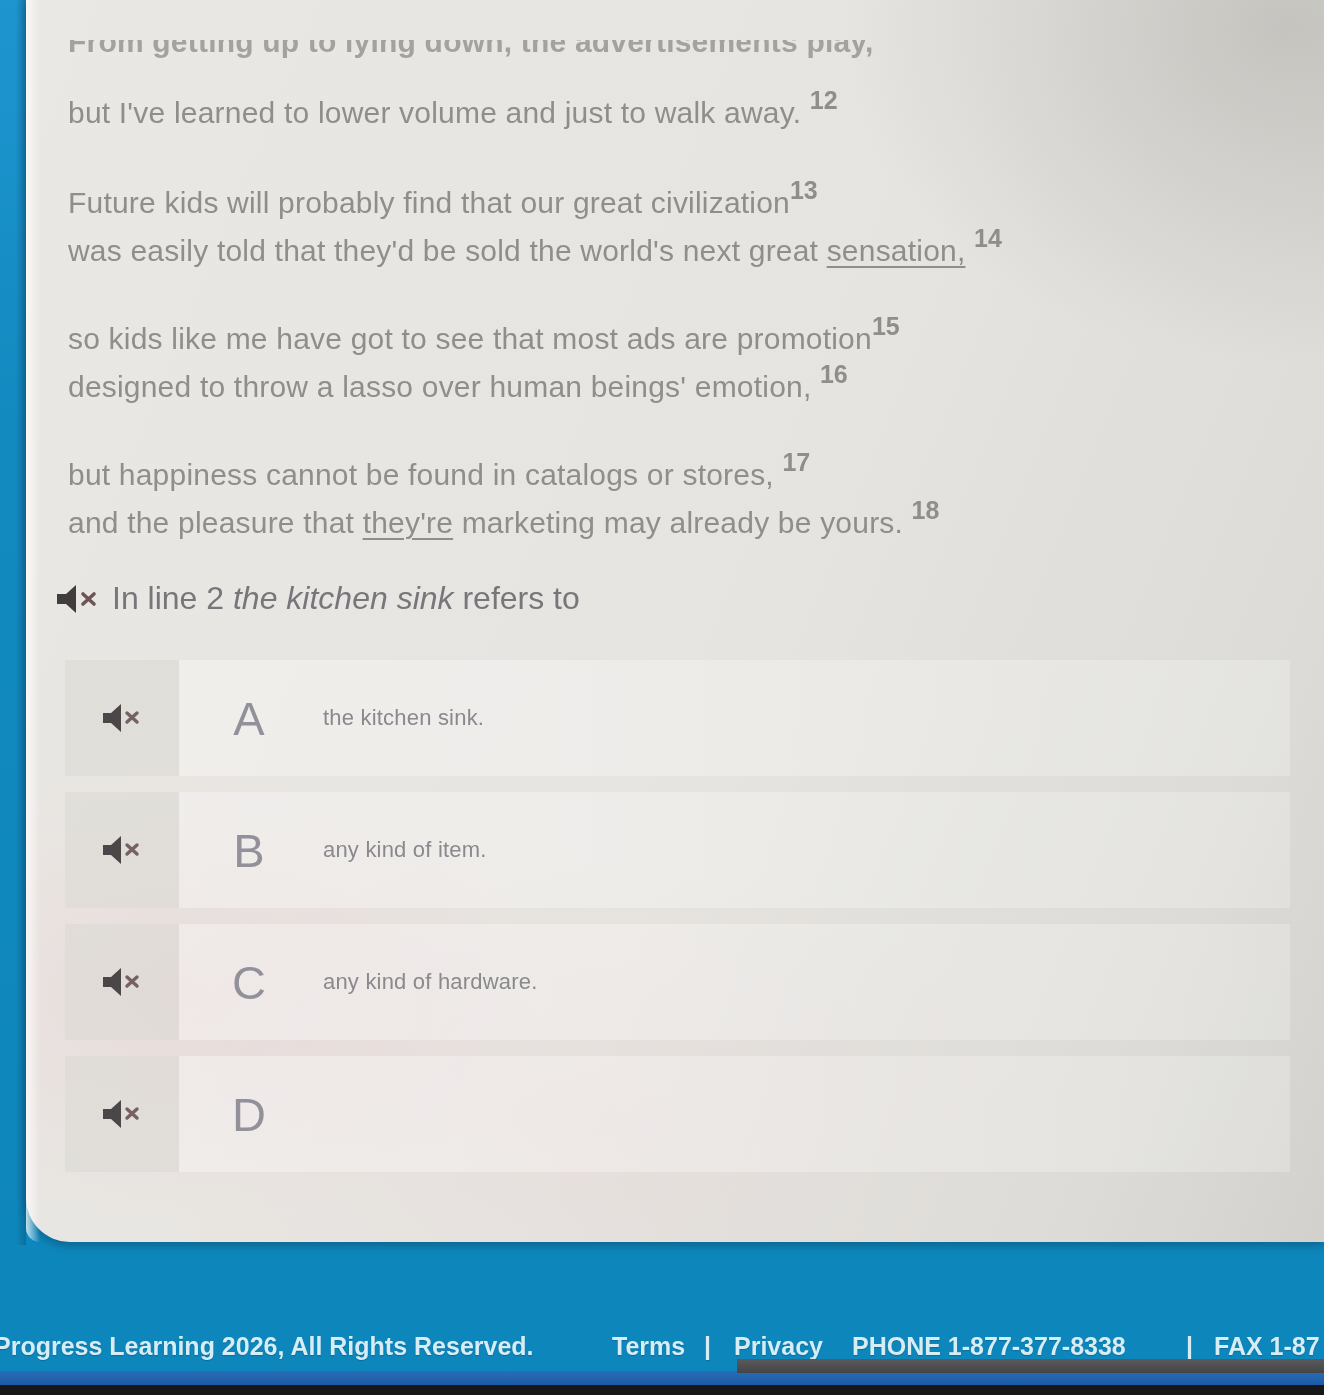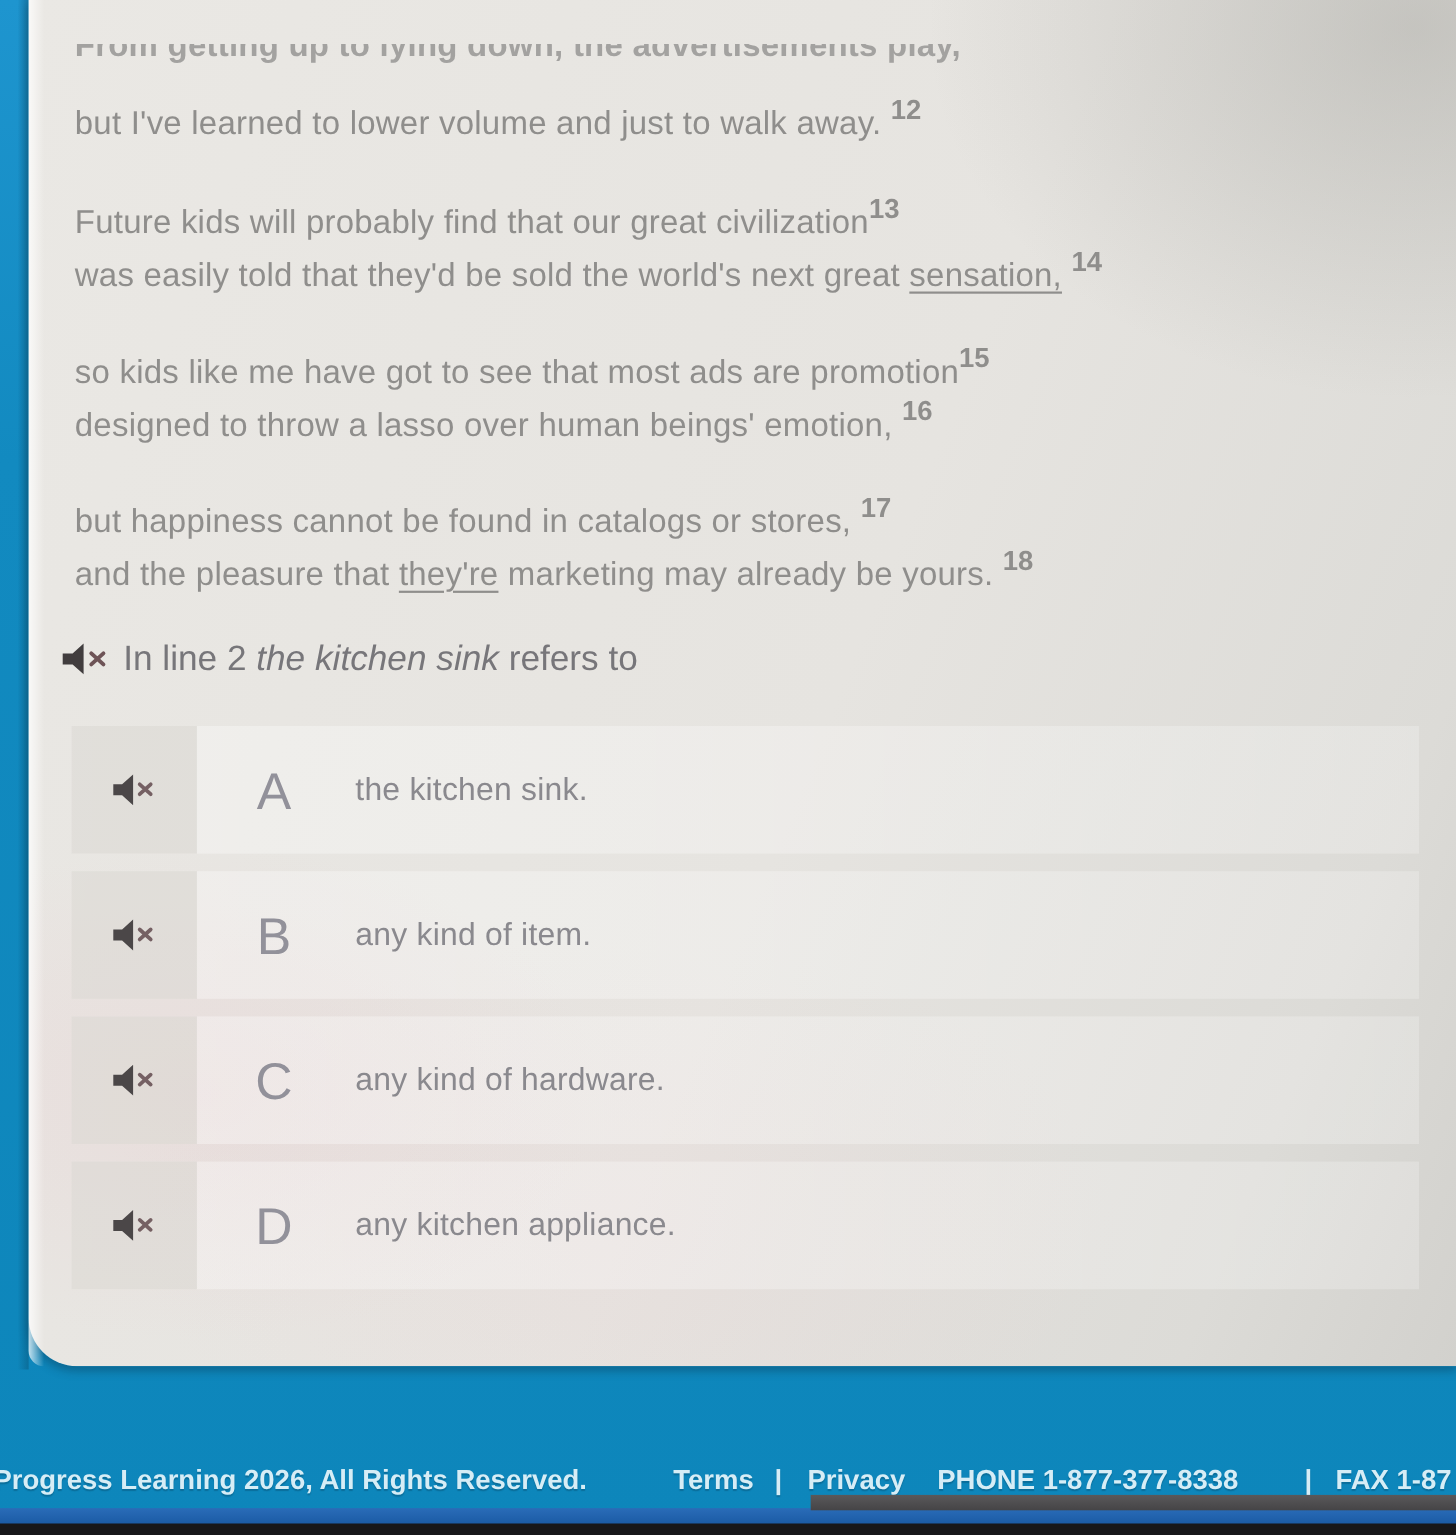--- a/index.html
+++ b/index.html
@@ -44,21 +44,21 @@
   .spk svg{width:100%;height:100%;}
   
   .answers{position:absolute;left:39px;top:0;width:1225px;height:1242px;}
   .opt-row{position:absolute;left:0;width:100%;height:116px;display:flex;align-items:center;
     background:linear-gradient(to right,rgba(255,255,255,.34),rgba(255,255,255,.22));}
   .opt-row:nth-child(1){top:660px;} .opt-row:nth-child(2){top:792px;}
   .opt-row:nth-child(3){top:924px;} .opt-row:nth-child(4){top:1056px;}
   .opt-speaker{width:114px;height:100%;flex:none;display:flex;align-items:center;justify-content:center;
     background:rgba(186,182,172,.28);}
   .opt-letter{width:140px;flex:none;text-align:center;font-size:47px;color:#92919a;}
-  .opt-text{margin-left:4px;font-size:29px;color:#8a898e;letter-spacing:.2px;}
+  .opt-text{margin-left:4px;font-size:22px;color:#8a898e;letter-spacing:.2px;}
   
   .footer{position:absolute;left:0;right:0;top:1242px;height:153px;z-index:1;}
   .f-item{position:absolute;top:90px;white-space:nowrap;font-weight:700;font-size:25px;
     color:#d6edf6;text-shadow:0 1px 1px rgba(0,40,60,.25);z-index:4;}
   .f-copy{left:-6px;} .f-terms{left:612px;cursor:pointer;} .f-sep1{left:704px;}
   .f-privacy{left:734px;cursor:pointer;} .f-phone{left:852px;} .f-sep2{left:1186px;} .f-fax{left:1214px;}
   .dark-bar{position:absolute;left:737px;top:117px;width:600px;height:14px;z-index:5;
     background:linear-gradient(180deg,#5a595b,#454446);}
   .deep-band{position:absolute;left:0;right:0;top:129px;height:15px;z-index:4;
     background:linear-gradient(180deg,#2a6cb8,#1a5aa4);}
@@ -134,21 +134,20 @@
         <div class="opt-row">
           <div class="opt-speaker">
             <span class="spk">
               <svg viewBox="0 0 44 30">
                 <path d="M3 10 h8 l10 -9 v28 l-10 -9 h-8 z" fill="#4b4748"></path>
                 <path d="M27 10 L37 19 M37 10 L27 19" stroke="#756063" stroke-width="3.4" stroke-linecap="round" fill="none"></path>
               </svg>
             </span>
           </div>
           <div class="opt-letter">D</div>
-          <div class="opt-text">any kitchen appliance.</div>
         </div>
       </div>
   </div>
 
   <div class="footer">
     <span class="f-item f-copy">Progress Learning 2026, All Rights Reserved.</span>
     <span class="f-item f-terms">Terms</span>
     <span class="f-item f-sep1">|</span>
     <span class="f-item f-privacy">Privacy</span>
     <span class="f-item f-phone">PHONE 1-877-377-8338</span>

